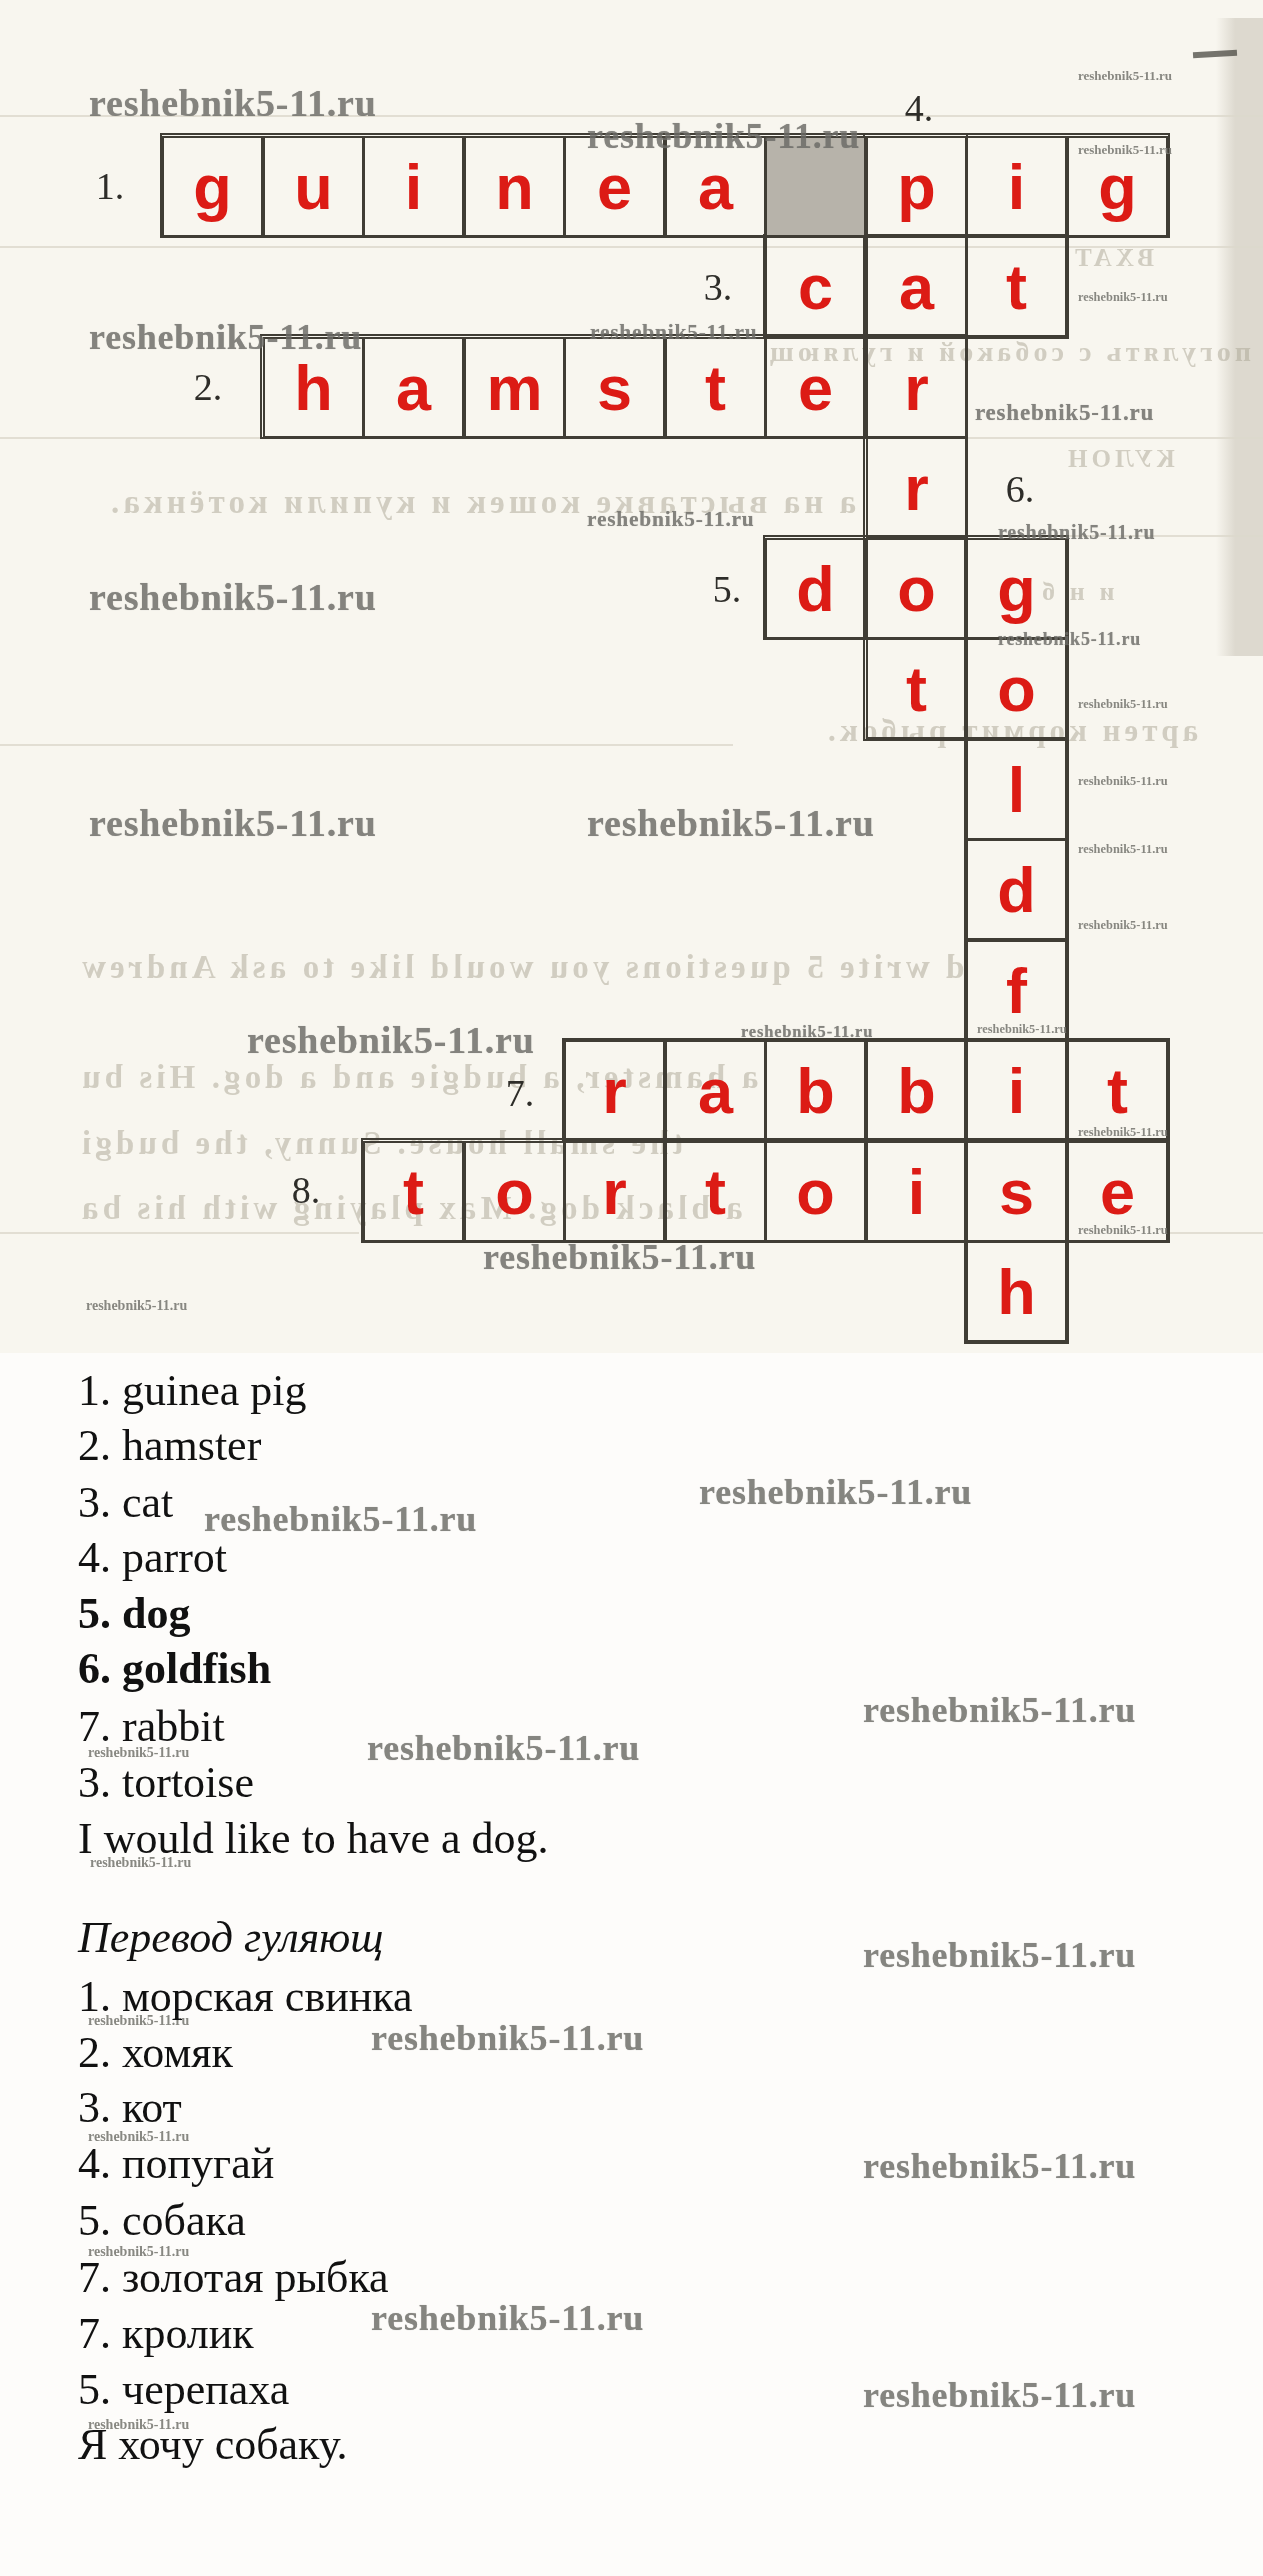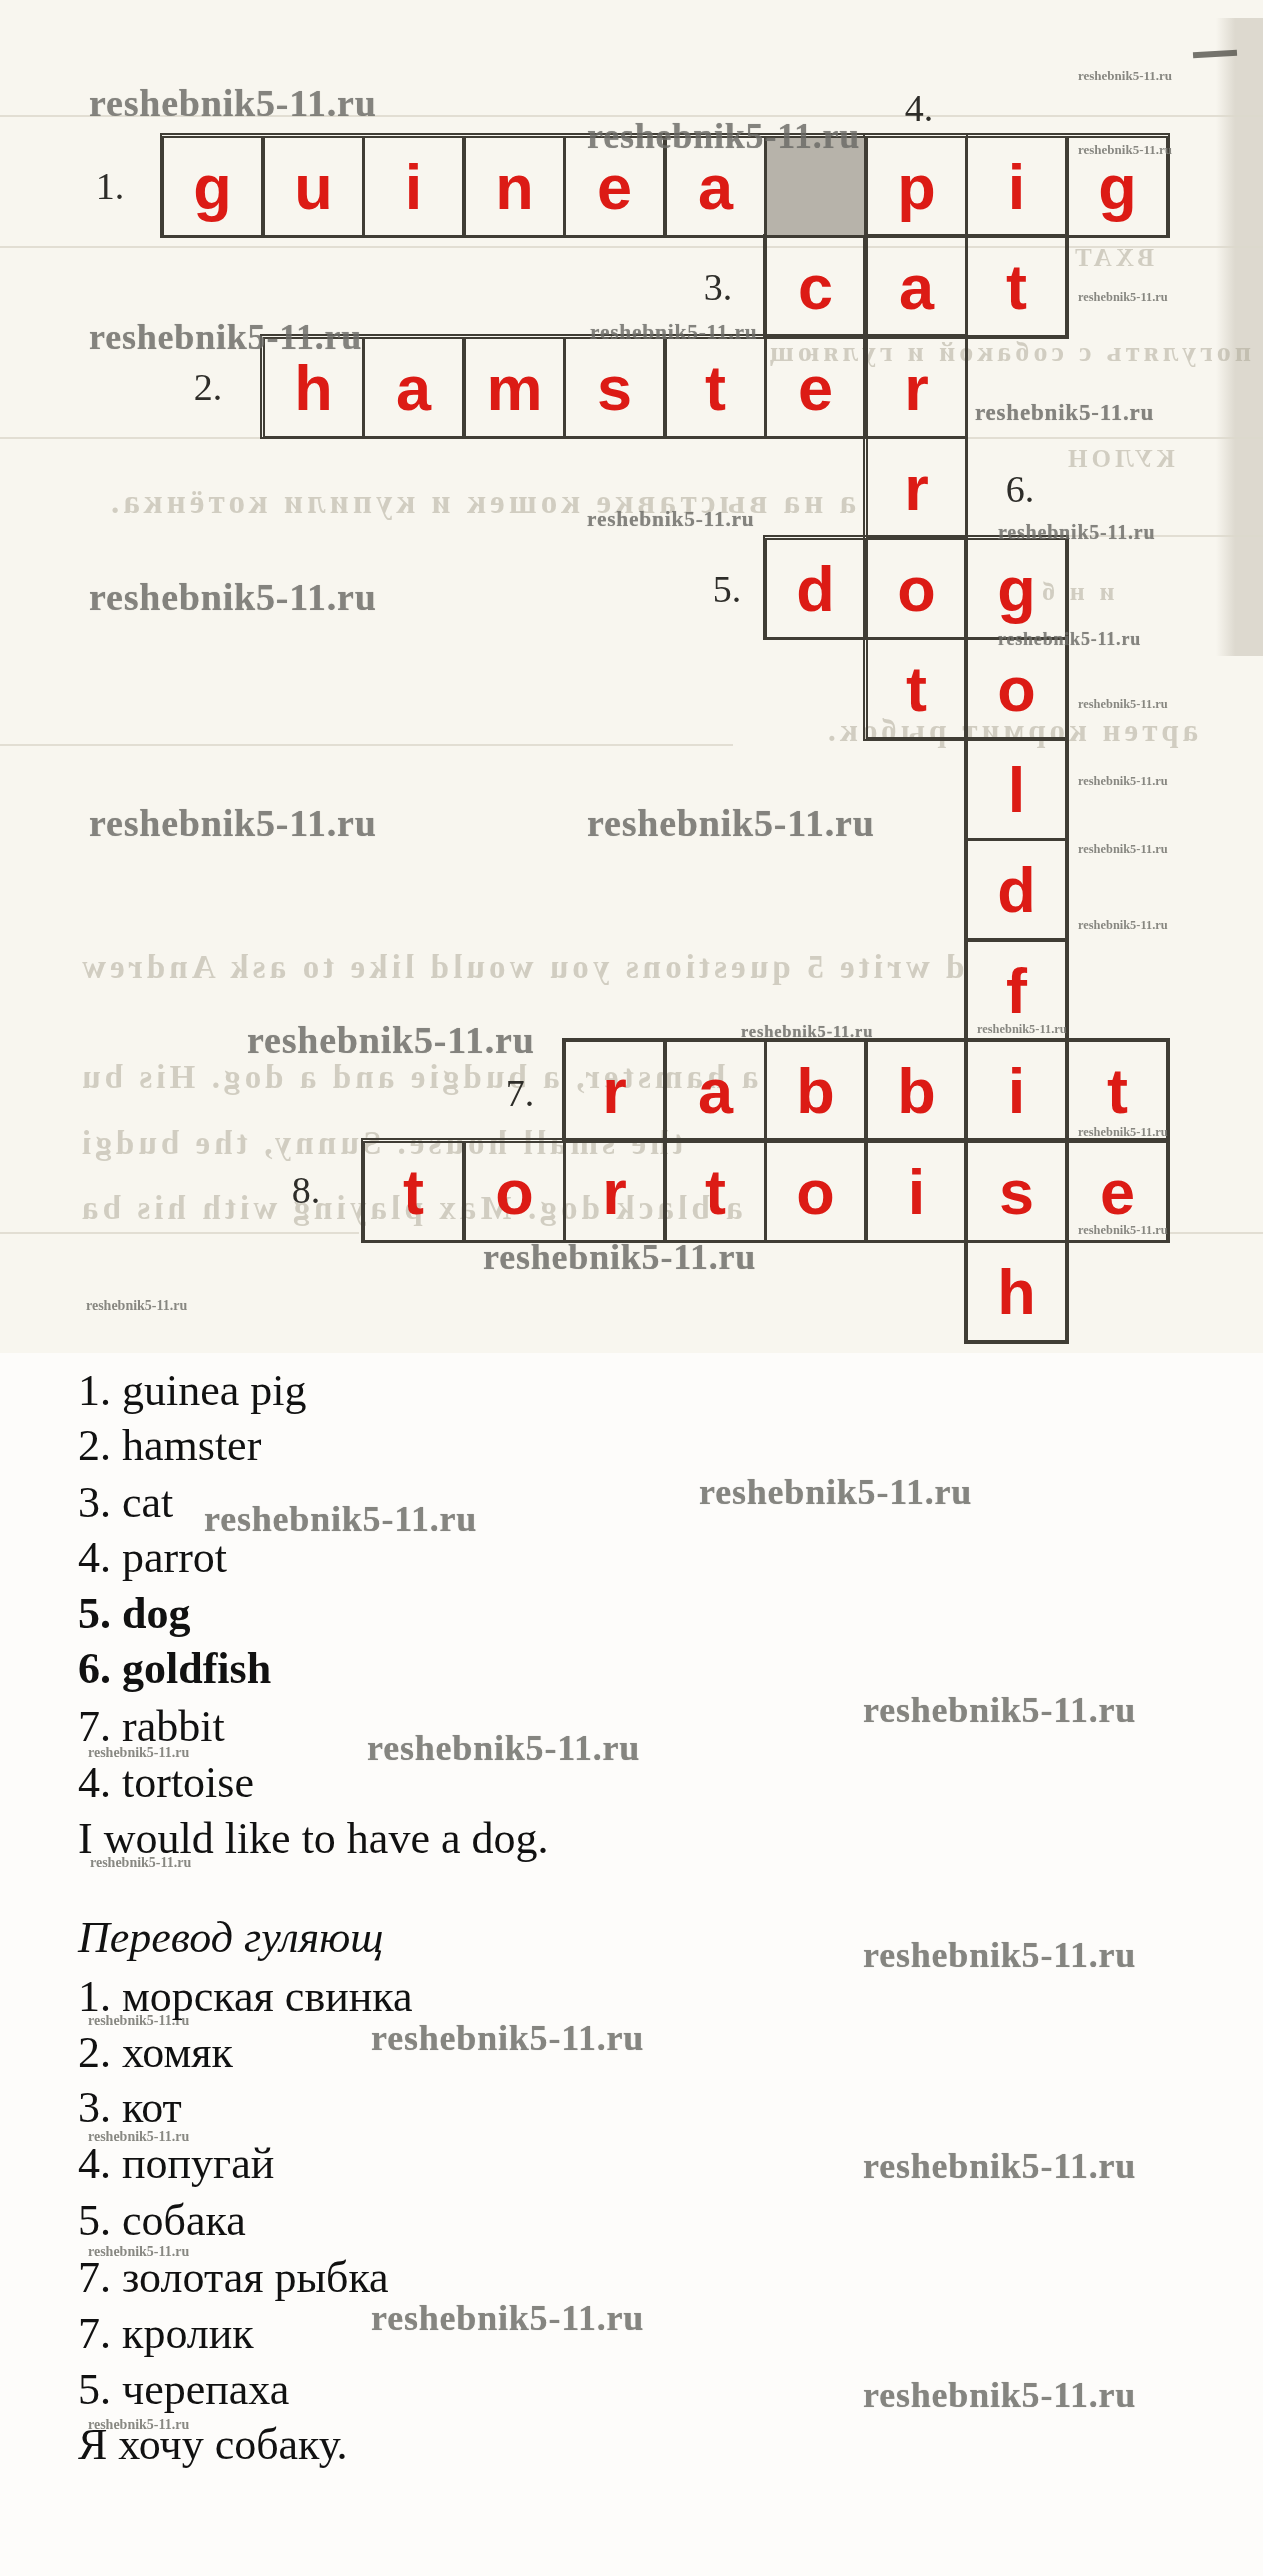--- a/index.html
+++ b/index.html
@@ -164,21 +164,21 @@
       <div class="wm tiny" style="left: 88px; top: 2417px; font-size: 14px;">reshebnik5-11.ru</div>
     </div>
   <div id="answers-en">
       <div class="tline" style="top: 1364px;">1. guinea pig</div>
       <div class="tline" style="top: 1419px;">2. hamster</div>
       <div class="tline" style="top: 1476px;">3. cat</div>
       <div class="tline" style="top: 1531px;">4. parrot</div>
       <div class="tline" style="top: 1587px; font-weight: bold;">5. dog</div>
       <div class="tline" style="top: 1642px; font-weight: bold;">6. goldfish</div>
       <div class="tline" style="top: 1700px;">7. rabbit</div>
-      <div class="tline" style="top: 1756px;">4. tortoise</div>
+      <div class="tline" style="top: 1756px;">3. tortoise</div>
       <div class="tline bold" style="top: 1812px;">I would like to have a dog.</div>
     </div>
   <div id="answers-ru">
       <div class="tline bold italic" style="top: 1911px;">Перевод гуляющ</div>
       <div class="tline" style="top: 1970px;">1. морская свинка</div>
       <div class="tline" style="top: 2026px;">2. хомяк</div>
       <div class="tline" style="top: 2081px;">3. кот</div>
       <div class="tline" style="top: 2137px;">4. попугай</div>
       <div class="tline" style="top: 2194px;">5. собака</div>
       <div class="tline" style="top: 2251px;">7. золотая рыбка</div>

